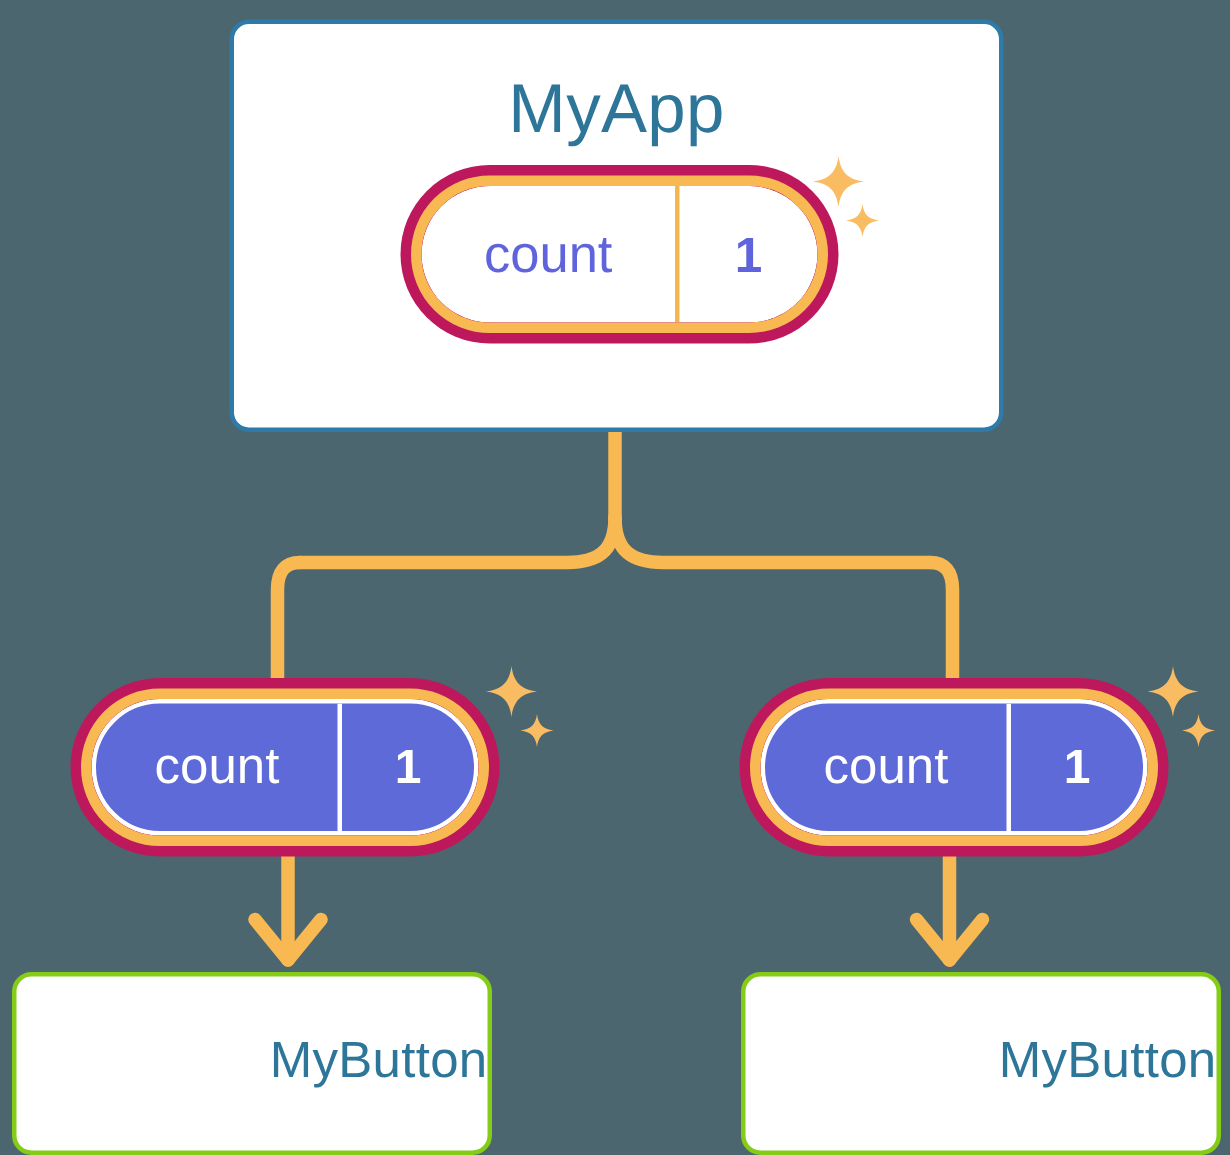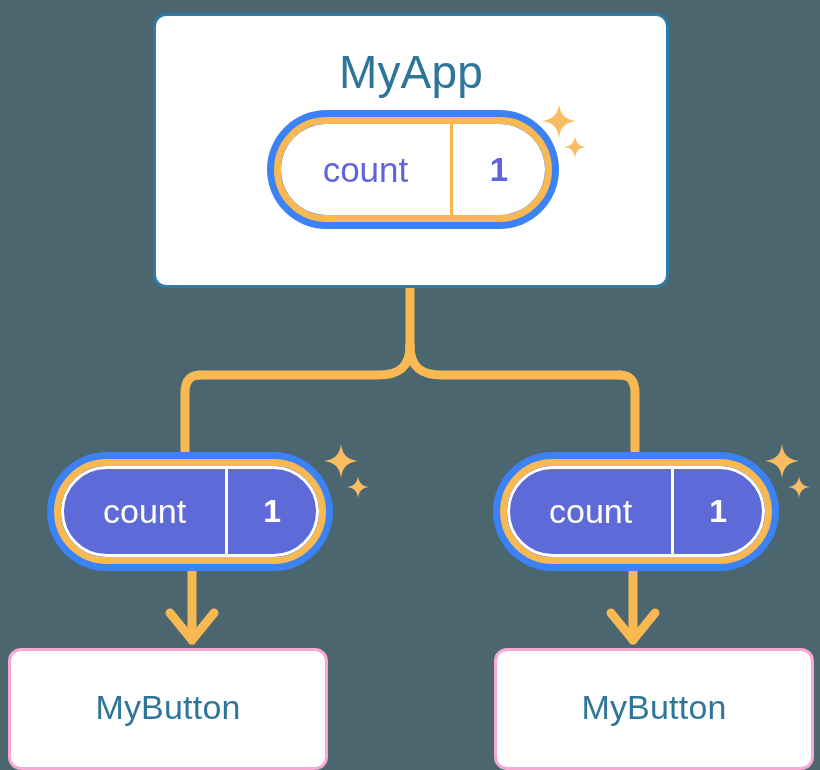--- a/index.html
+++ b/index.html
@@ -45,26 +45,26 @@
     color: #2e7699;
     font-size: 46px;
     font-weight: 500;
     letter-spacing: 0.2px;
     line-height: 1;
   }
 
   .button-card {
     position: absolute;
     background: #ffffff;
-    border: 3px solid #f9a8d4;
+    border: 3px solid #84cc16;
     border-radius: 13px;
     box-sizing: border-box;
     display: flex;
     align-items: center;
-    justify-content: center;
+    justify-content: flex-end;
   }
   #btn-card-left {
     left: 8px;
     top: 648px;
     width: 320px;
     height: 122px;
   }
   #btn-card-right {
     left: 494px;
     top: 648px;
@@ -77,21 +77,21 @@
     font-weight: 400;
     letter-spacing: 0.2px;
     margin-bottom: 4px;
   }
 
   
   .pill {
     position: absolute;
     box-sizing: border-box;
     border-radius: 999px;
-    background: #3b82f6;             
+    background: #be185d;             
     padding: 7px;
     display: flex;
   }
   .pill-ring {
     flex: 1;
     border-radius: 999px;
     border: 7px solid #f8b953;       
     box-sizing: border-box;
     display: flex;
     align-items: stretch;

